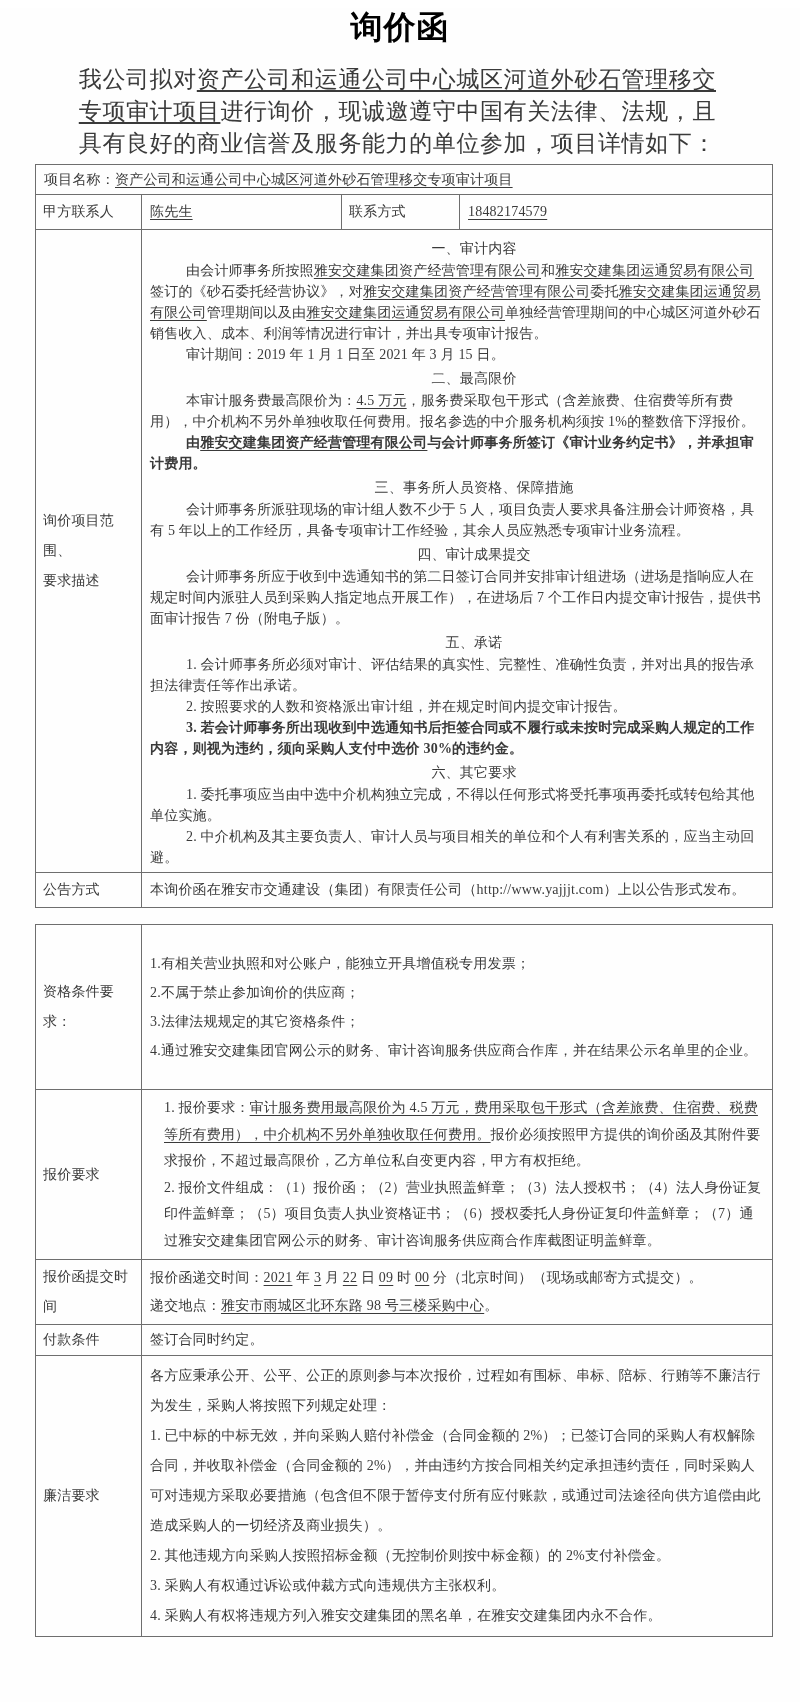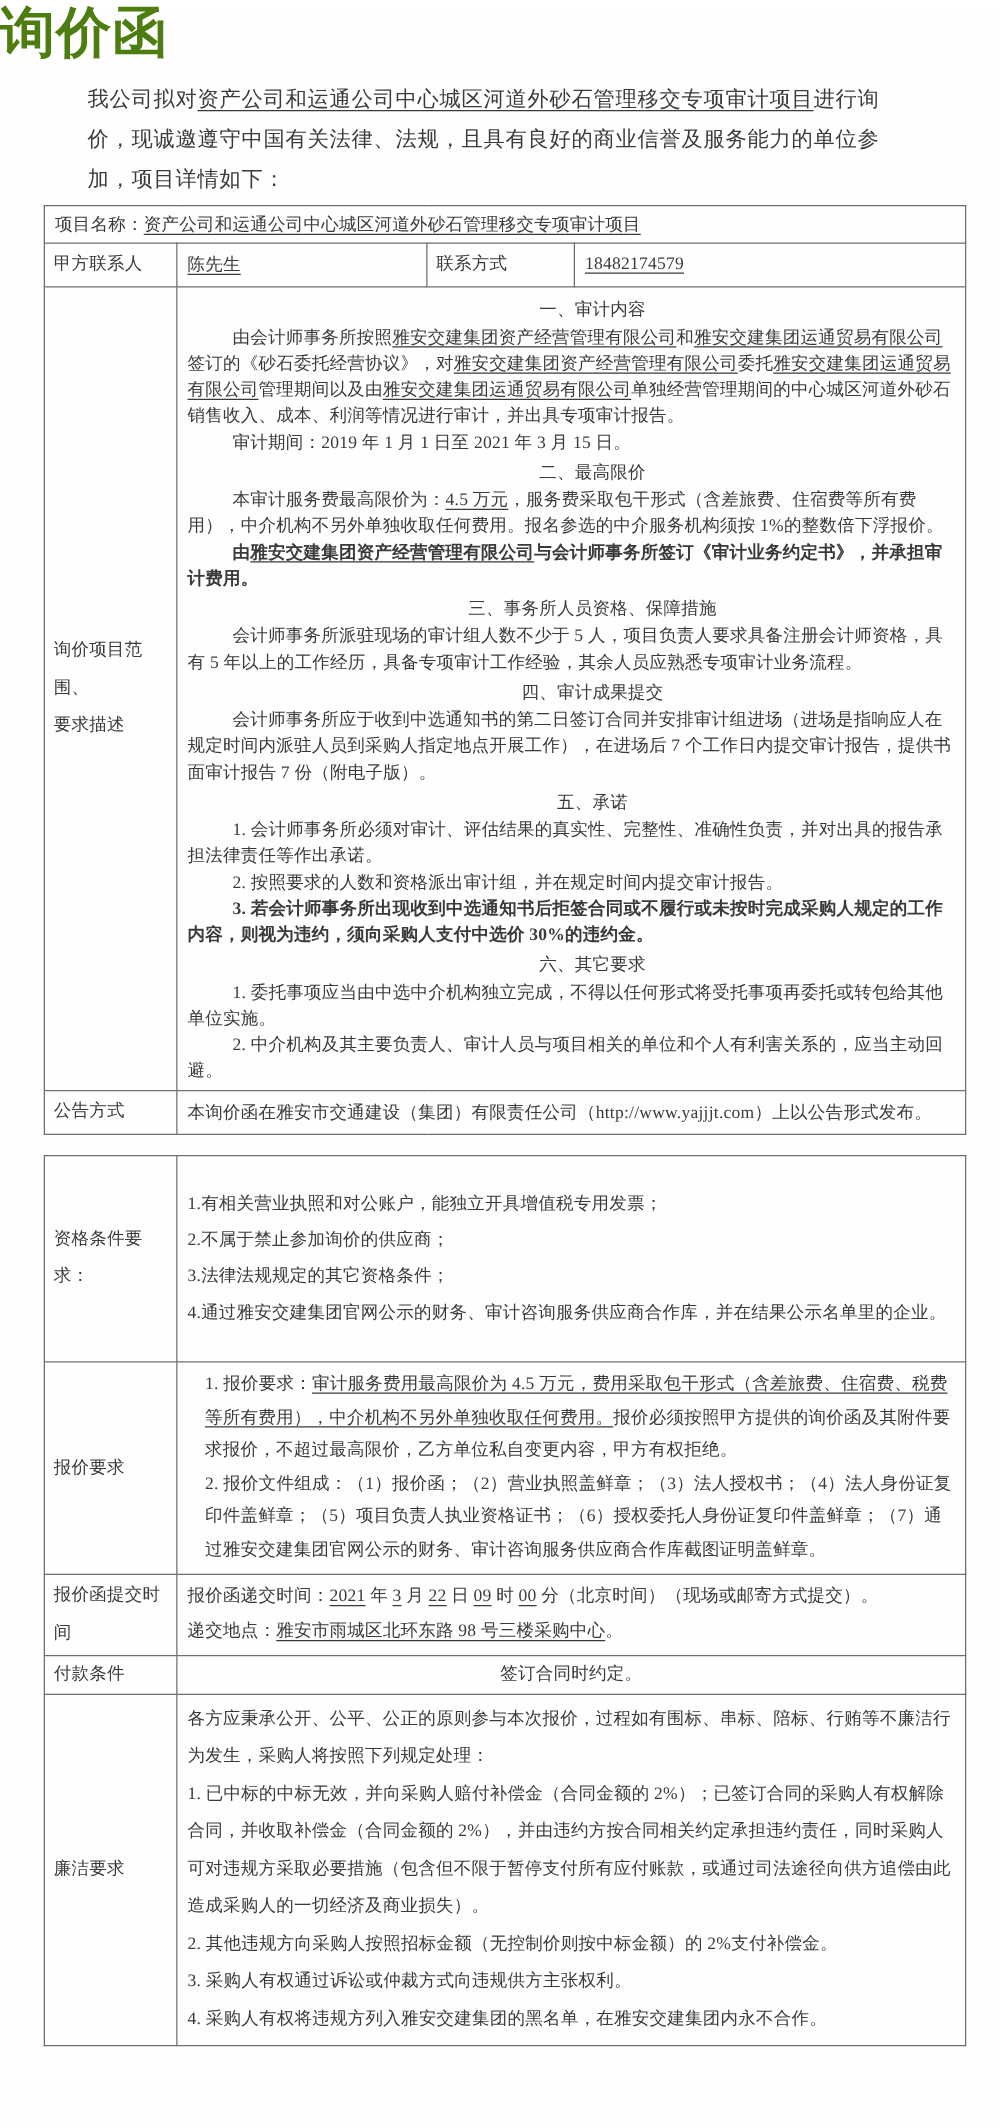--- a/index.html
+++ b/index.html
@@ -3,27 +3,27 @@
 <meta charset="utf-8">
 <style>
   html,body{margin:0;padding:0;background:#ffffff;}
   body{
     width:800px;height:1702px;overflow:hidden;
     font-family:"Liberation Serif","DejaVu Serif",serif;
     color:#3a3a3a;
   }
   .page{position:relative;width:800px;height:1702px;background:#fefefe;}
   h1.doc-title{
-    margin:8px 0 0 0;padding:0;text-align:left;
-    font-size:44px;line-height:38px;font-weight:700;color:#4d7c0f;letter-spacing:1px;
+    margin:8px 0 0 0;padding:0;text-align:center;
+    font-size:32px;line-height:38px;font-weight:700;color:#000000;letter-spacing:1px;
   }
   p.intro{
     margin:18px 0 0 70px;width:646px;
-    font-size:17px;letter-spacing:.6px;line-height:32px;
-    text-indent:80px;color:#3a3a3a;
+    font-size:23px;letter-spacing:.6px;line-height:32px;
+    text-indent:80px;color:#3a3a3a;text-align:right;
   }
   table.t{
     border-collapse:collapse;table-layout:fixed;
     margin-left:35px;width:737px;
     font-size:14px;letter-spacing:.2px;color:#3a3a3a;
   }
   table.t1{margin-top:4px;}
   table.t2{margin-top:16px;}
   .t td{border:1px solid #6e6e6e;vertical-align:middle;padding:2px 8px;font-family:Liberation Serif, serif;}
   td.lbl{padding:2px 1px 2px 7px;white-space:pre-line;line-height:30px;margin-top:16px;}
@@ -33,21 +33,21 @@
   p.sect,p.p,p.pb{text-indent:36px;}
   p.pn{text-indent:0;}
   td.scope{padding:5px 10px 4px 8px;vertical-align:top;}
   td.scope p{line-height:21px;}
   td.scope p.sect{margin:3px 0 1px 0;text-align:center;}
   td.qual{padding:4px 10px 4px 8px;}
   td.qual p{line-height:29px;}
   td.quote{padding:4px 10px 4px 8px;}
   td.quote p{line-height:26.5px;margin-left:14px;}
   td.submit p{line-height:28px;}
-  td.pay p{line-height:20px;text-align:center;}
+  td.pay p{line-height:20px;}
   td.integ{padding:4px 10px 4px 8px;}
   td.integ p{line-height:30px;}
 </style>
 </head>
 <body>
 
 <div class="page">
 
   <h1 class="doc-title">询价函</h1>
 

